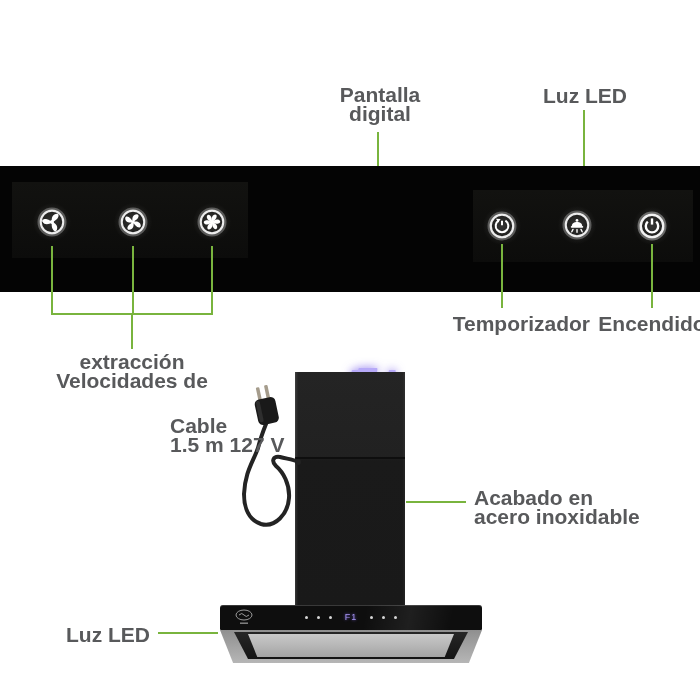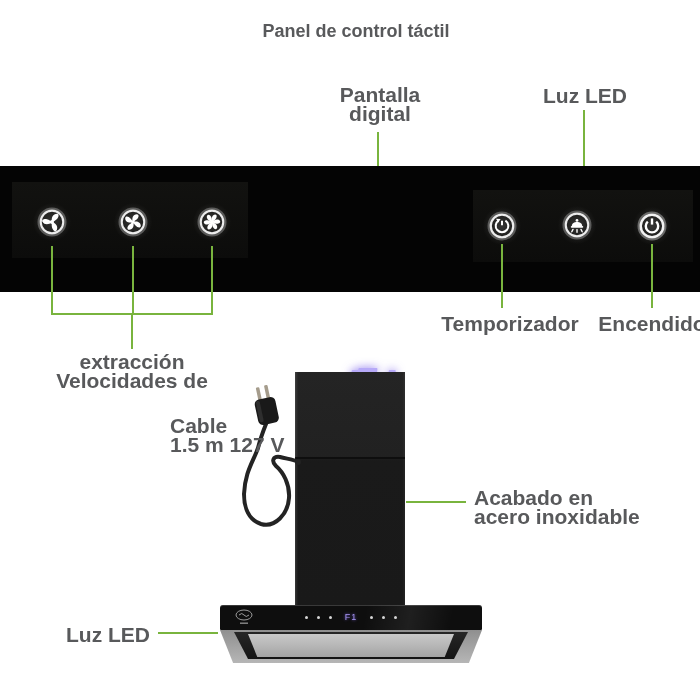--- a/index.html
+++ b/index.html
@@ -39,21 +39,20 @@
   #steel .filter{position:absolute;left:28px;right:28px;top:4px;height:23px;
         clip-path:polygon(0% 0%,100% 0%,95.5% 100%,4.5% 100%);
         background:linear-gradient(180deg,#c9c9c9 0%,#b3b3b3 60%,#a4a4a4 100%);}
   #logo{position:absolute;left:12px;top:3px;width:24px;height:18px;}
 </style>
 </head>
 <body>
 
 <div id="stage">
 
-  <div class="lbl ctr" style="left:156px;top:22px;width:400px;font-size:18px;">Panel de control táctil</div>
 
   <div class="lbl ctr" style="left:330px;top:85px;width:100px;">
     <div>Pantalla</div>
     <div>digital</div>
   </div>
   <div class="lbl ctr" style="left:535px;top:86px;width:100px;">Luz LED</div>
 
   <div class="vline" style="left:377px;top:132px;height:65px;"></div>
   <div class="vline" style="left:583px;top:110px;height:87px;"></div>
 
@@ -153,21 +152,21 @@
   <div class="hline" style="left:51px;top:313px;width:162px;"></div>
   <div class="vline" style="left:131px;top:313px;height:36px;"></div>
 
   <div class="lbl ctr" style="left:32px;top:352px;width:200px;">
     <div>extracción</div>
     <div>Velocidades de</div>
   </div>
 
   <div class="vline" style="left:501px;top:244px;height:64px;"></div>
   <div class="vline" style="left:651px;top:244px;height:64px;"></div>
-  <div class="lbl ctr" style="left:430px;top:314px;width:160px;">Temporizador</div>
+  <div class="lbl ctr" style="left:430px;top:314px;width:160px;text-align:right;">Temporizador</div>
   <div class="lbl ctr" style="left:572px;top:314px;width:160px;">Encendido</div>
 
   <div id="duct">
     <div class="seam"></div>
   </div>
 
   <svg style="position:absolute;left:235px;top:382px;" width="80" height="150" viewBox="0 0 80 150">
     <path d="M31,42 C27,52 25,58 23,66 C18,80 10,90 9,112 C9,126 14,138 26,142
              C40,146 53,132 54,116 C55,102 48,90 41,84 C36,79 38,74 45,75
              C52,77 58,77 63,80" fill="none" stroke="#232323" stroke-width="4" stroke-linecap="round"></path>

